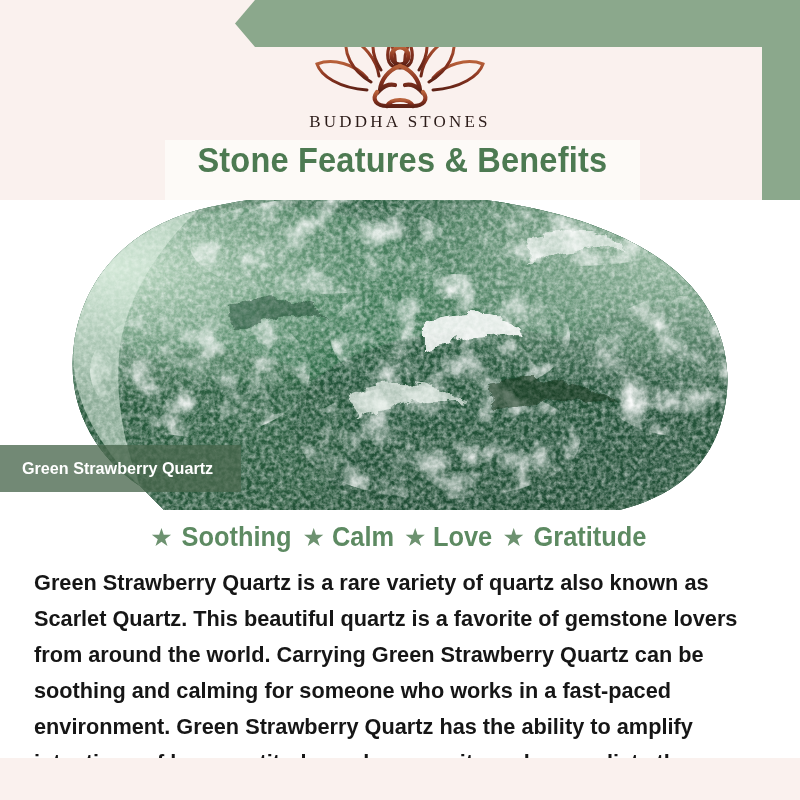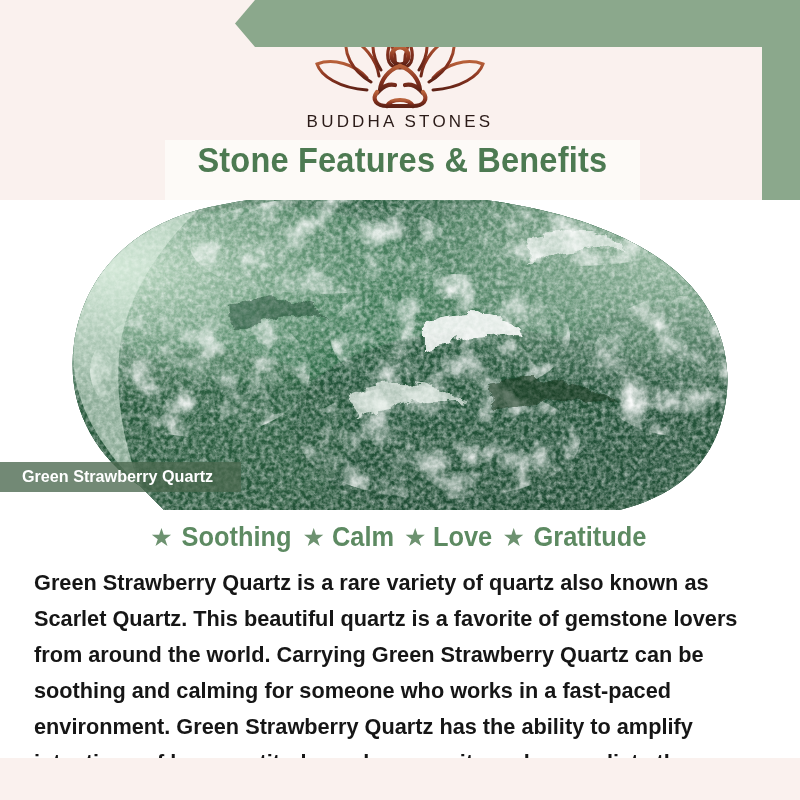--- a/index.html
+++ b/index.html
@@ -67,21 +67,21 @@
     width: 800px;
     text-align: center;
   }
   .logo-mark {
     display: block;
     margin: 0 auto;
   }
   .logo-word {
     display: block;
     margin-top: 2px;
-    font-family: Liberation Sans, sans-serif;
+    font-family: Liberation Serif, serif;
     font-size: 17px;
     letter-spacing: 3.2px;
     color: #2b1b18;
     text-align: center;
   }
 
   
   .title-band {
     position: absolute;
     top: 140px;
@@ -117,21 +117,21 @@
     position: absolute;
     top: -14px;
     left: 20px;
     width: 760px;
     height: 330px;
   }
   .caption-bar {
     position: absolute;
     left: 0;
     bottom: 18px;
-    height: 30px;
+    height: 47px;
     padding: 0 18px 0 22px;
     display: flex;
     align-items: center;
     background: rgba(74, 104, 78, 0.78);
     justify-content: flex-end;
   }
   .caption-text {
     font-family: "Liberation Sans Narrow", "Liberation Sans", sans-serif;
     font-size: 17px;
     font-weight: bold;

